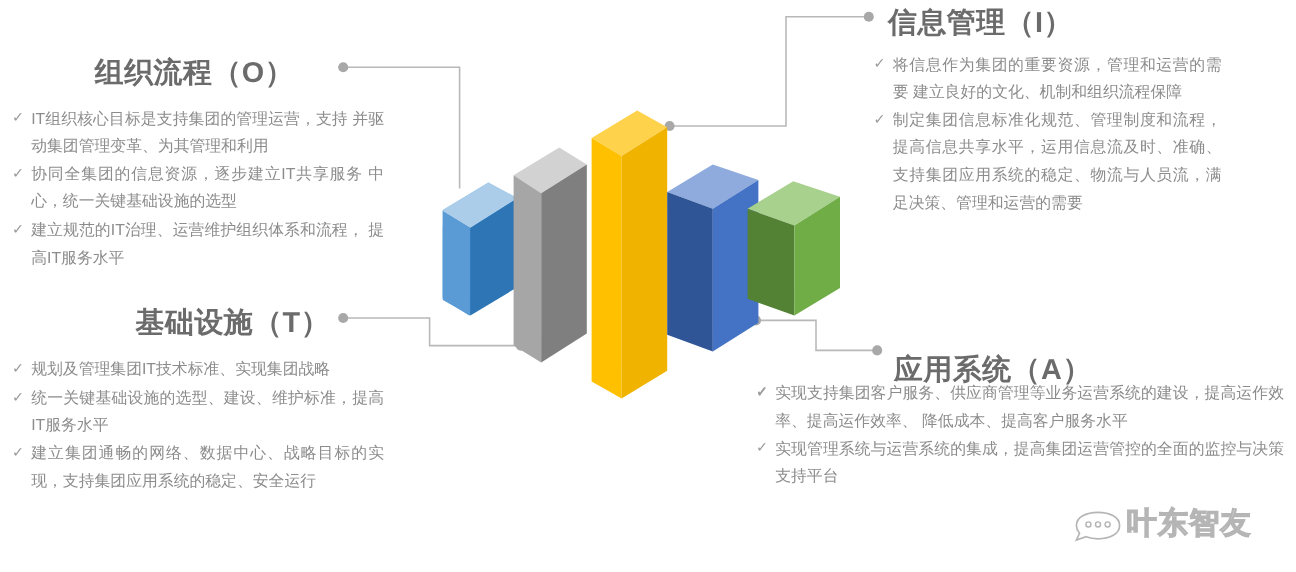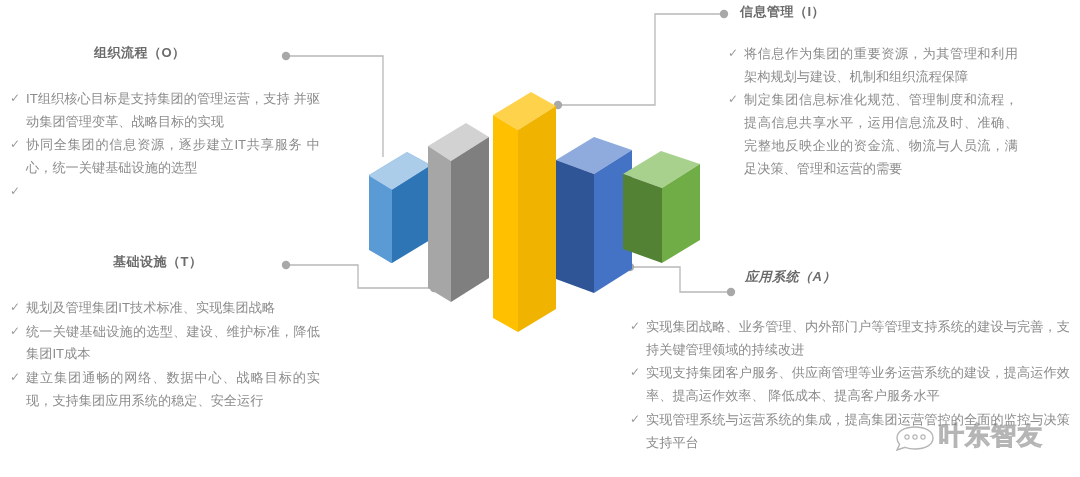--- a/index.html
+++ b/index.html
@@ -15,21 +15,21 @@
     position: relative;
     width: 1080px;
     height: 477px;
     background: #ffffff;
     overflow: hidden;
   }
 
   
   .heading {
     position: absolute;
-    font-size: 13px;
+    font-size: 24px;
     font-weight: bold;
     color: #6b6b6b;
     letter-spacing: 0.5px;
     white-space: nowrap;
   }
 
   
   .bullets {
     position: absolute;
     color: #8c8c8c;
@@ -159,72 +159,72 @@
       <polygon points="594,174 632,150 632,269 594,293" fill="#4472c4"></polygon>
     </g>
 
     <g>
       <polygon points="623,174 661,151 700,164 662,188" fill="#a9d18e"></polygon>
       <polygon points="623,174 662,188 662,263 623,249" fill="#548235"></polygon>
       <polygon points="662,188 700,164 700,240 662,263" fill="#70ad47"></polygon>
     </g>
   </svg>
 
-  <div class="heading" style="left:94px; top:44px;">组织流程（O）</div>
+  <div class="heading" style="left:79px; top:44px;">组织流程（O）</div>
 
   <div class="heading" style="left:93px; top:253px;margin-left:20px;">基础设施（T）</div>
 
   <div class="heading" style="left:740px; top:3px;">信息管理（I）</div>
 
-  <div class="heading" style="left:745px; top:268px;font-style:italic;">应用系统（A）</div>
+  <div class="heading" style="left:745px; top:292px;">应用系统（A）</div>
 
   <div class="bullets" style="left:10px; top:88px; width:310px;">
     <div class="bullet">
       <span class="tick">✓</span>
-      <span>IT组织核心目标是支持集团的管理运营，支持 并驱动集团管理变革、战略目标的实现</span>
+      <span>IT组织核心目标是支持集团的管理运营，支持 并驱动集团管理变革、为其管理和利用</span>
     </div>
     <div class="bullet">
       <span class="tick">✓</span>
       <span>协同全集团的信息资源，逐步建立IT共享服务 中心，统一关键基础设施的选型</span>
     </div>
     <div class="bullet">
       <span class="tick">✓</span>
+      <span>建立规范的IT治理、运营维护组织体系和流程， 提高IT服务水平</span>
     </div>
   </div>
 
   <div class="bullets" style="left:10px; top:297px; width:310px;">
     <div class="bullet">
       <span class="tick">✓</span>
       <span>规划及管理集团IT技术标准、实现集团战略</span>
     </div>
     <div class="bullet">
       <span class="tick">✓</span>
-      <span>统一关键基础设施的选型、建设、维护标准，降低集团IT成本</span>
+      <span>统一关键基础设施的选型、建设、维护标准，提高IT服务水平</span>
     </div>
     <div class="bullet">
       <span class="tick">✓</span>
       <span>建立集团通畅的网络、数据中心、战略目标的实现，支持集团应用系统的稳定、安全运行</span>
     </div>
   </div>
 
   <div class="bullets" style="left:728px; top:43px; width:290px;">
     <div class="bullet">
       <span class="tick">✓</span>
-      <span>将信息作为集团的重要资源，为其管理和利用 架构规划与建设、机制和组织流程保障</span>
-    </div>
-    <div class="bullet">
-      <span class="tick">✓</span>
-      <span>制定集团信息标准化规范、管理制度和流程， 提高信息共享水平，运用信息流及时、准确、 完整地反映企业的资金流、物流与人员流，满足决策、管理和运营的需要</span>
+      <span>将信息作为集团的重要资源，管理和运营的需要 建立良好的文化、机制和组织流程保障</span>
+    </div>
+    <div class="bullet">
+      <span class="tick">✓</span>
+      <span>制定集团信息标准化规范、管理制度和流程， 提高信息共享水平，运用信息流及时、准确、 支持集团应用系统的稳定、物流与人员流，满足决策、管理和运营的需要</span>
     </div>
   </div>
 
   <div class="bullets" style="left:630px; top:316px; width:440px;">
     <div class="bullet">
       <span class="tick">✓</span>
-      <span>实现集团战略、业务管理、内外部门户等管理支持系统的建设与完善，支持关键管理领域的持续改进</span>
     </div>
     <div class="bullet">
       <span class="tick">✓</span>
       <span>实现支持集团客户服务、供应商管理等业务运营系统的建设，提高运作效率、提高运作效率、 降低成本、提高客户服务水平</span>
     </div>
     <div class="bullet">
       <span class="tick">✓</span>
       <span>实现管理系统与运营系统的集成，提高集团运营管控的全面的监控与决策支持平台</span>
     </div>
   </div>

